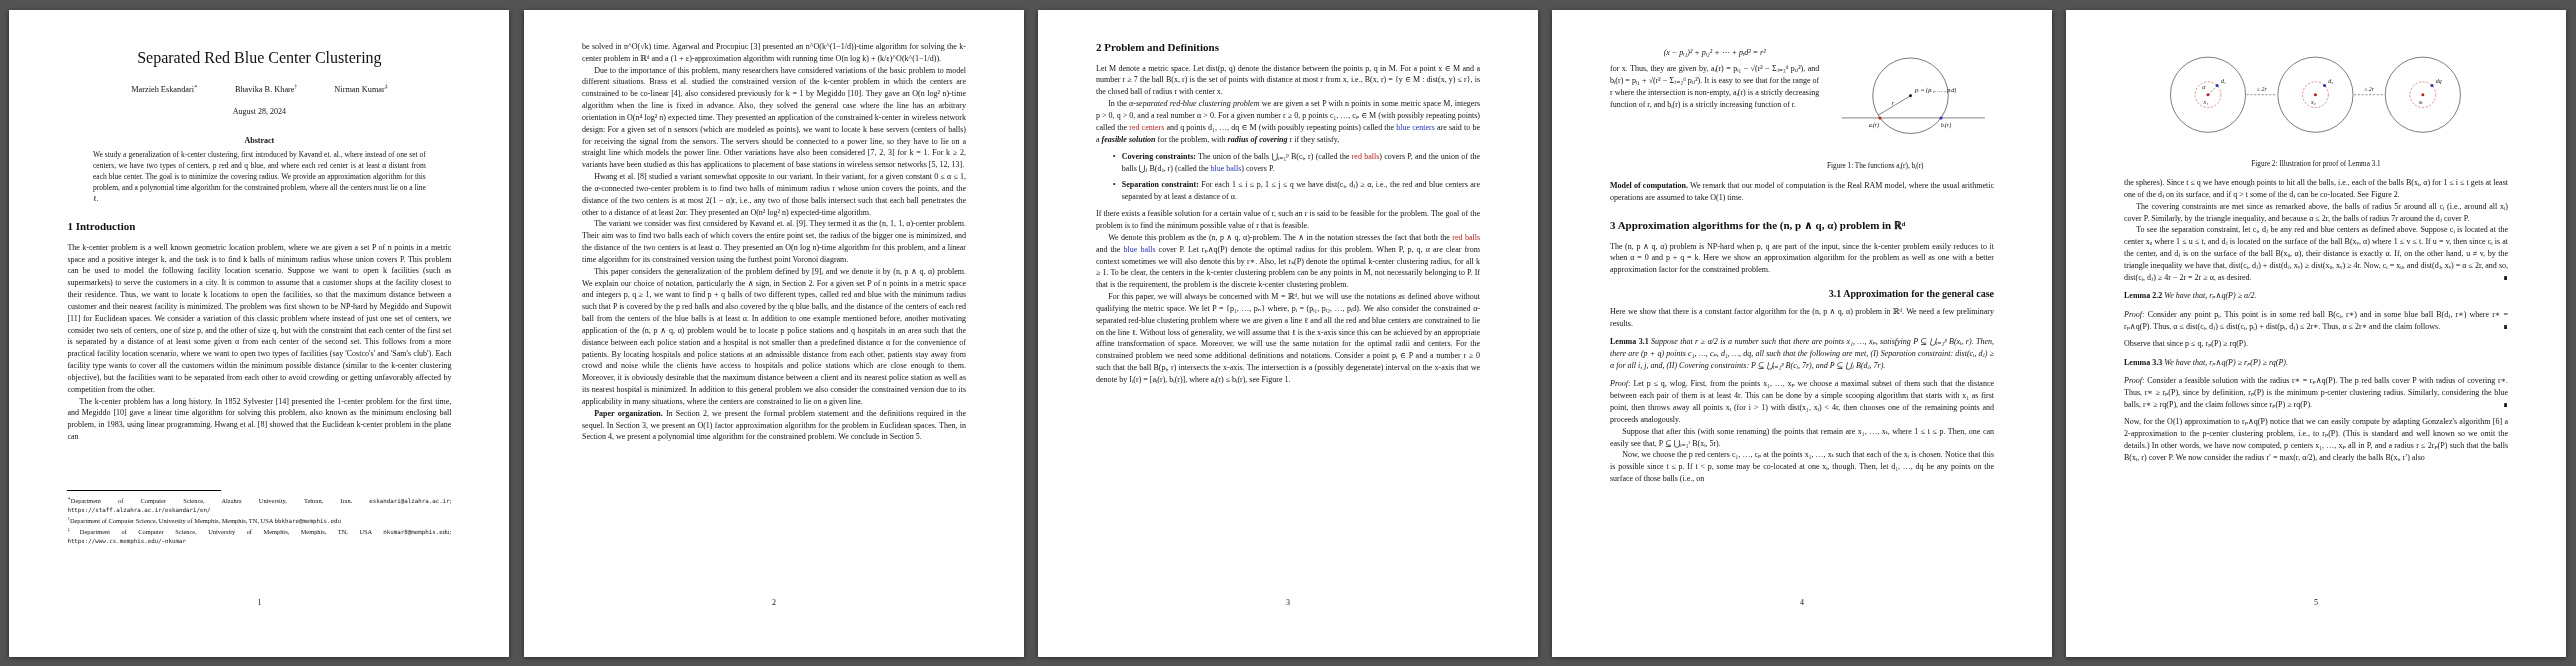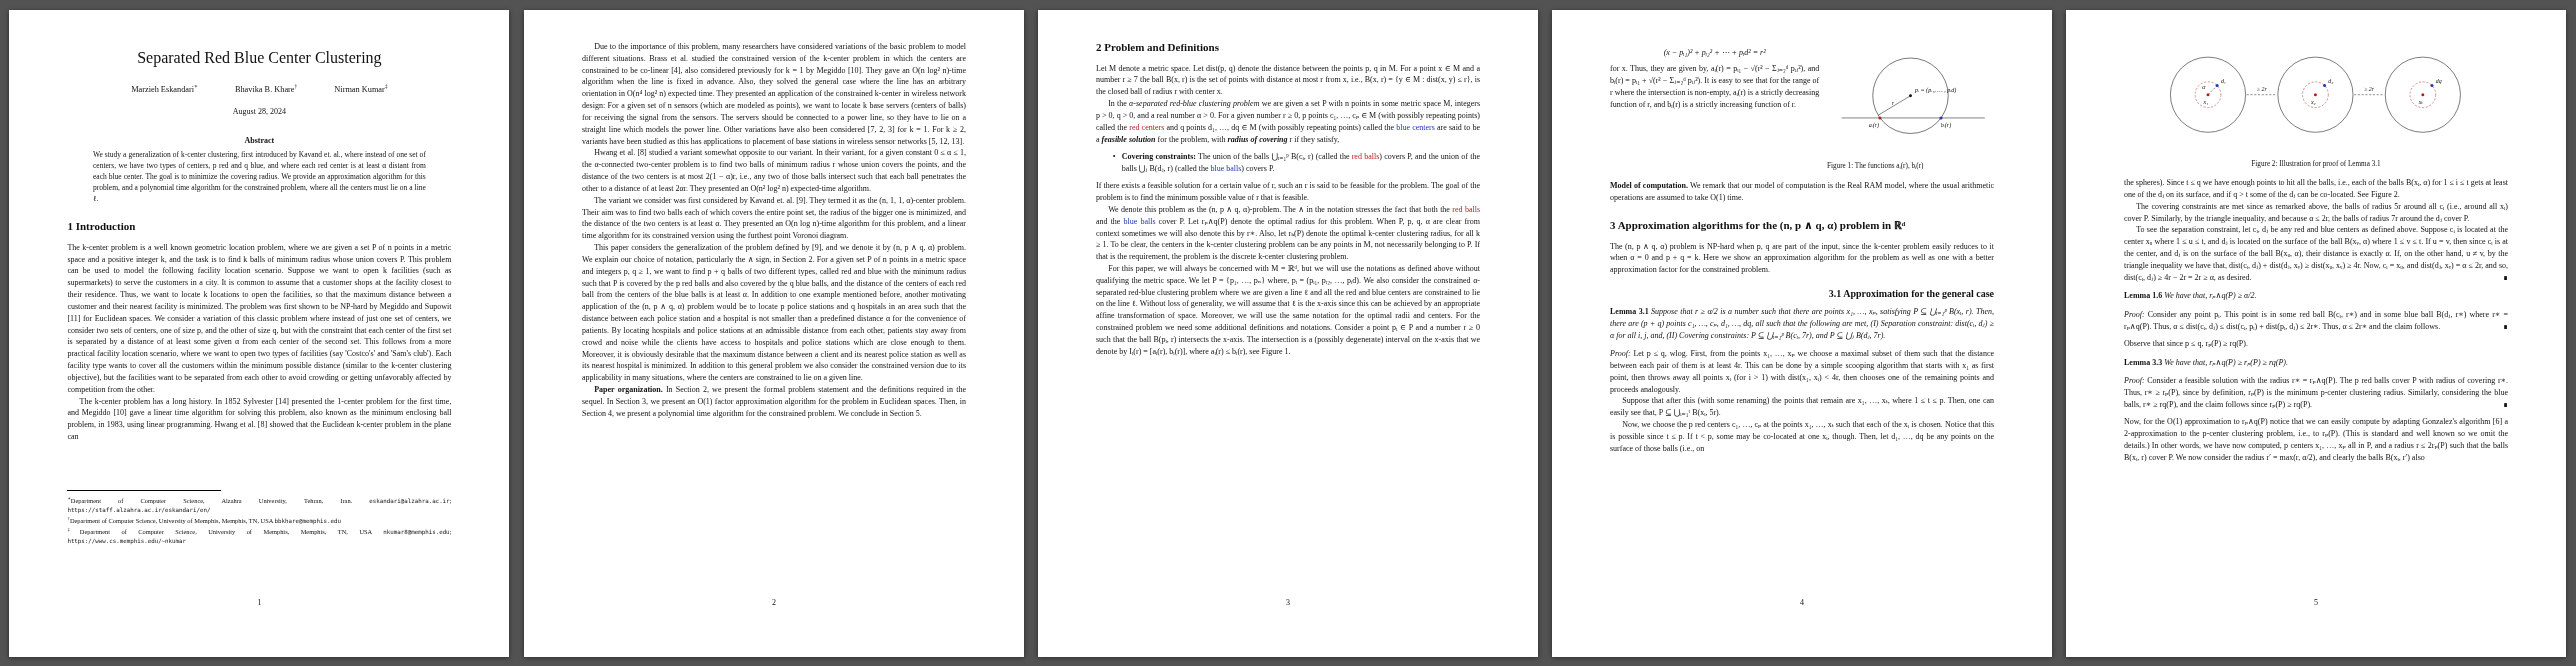--- a/index.html
+++ b/index.html
@@ -88,36 +88,38 @@
     <div class="fnrule"></div>
     <p class="fn"><sup>∗</sup><span>Department of Computer Science, Alzahra University, Tehran, Iran. </span><span class="tt">eskandari@alzahra.ac.ir</span><span>; </span><span class="tt">https://staff.alzahra.ac.ir/eskandari/en/</span></p>
     <p class="fn"><sup>†</sup><span>Department of Computer Science, University of Memphis, Memphis, TN, USA </span><span class="tt">bbkhare@memphis.edu</span></p>
     <p class="fn"><sup>‡</sup><span>Department of Computer Science, University of Memphis, Memphis, TN, USA </span><span class="tt">nkumar8@memphis.edu</span><span>; </span><span class="tt">https://www.cs.memphis.edu/~nkumar</span></p>
   </div>
   <div class="pageno">1</div>
 </section>
 
 <section class="page p2">
   <div class="content">
+    <p class="body">be solved in n^O(√k) time. Agarwal and Procopiuc [3] presented an n^O(k^(1−1/d))-time algorithm for solving the k-center problem in ℝᵈ and a (1 + ε)-approximation algorithm with running time O(n log k) + (k/ε)^O(k^(1−1/d)).</p>
     <p class="body indent">Due to the importance of this problem, many researchers have considered variations of the basic problem to model different situations. Brass et al. studied the constrained version of the k-center problem in which the centers are constrained to be co-linear [4], also considered previously for k = 1 by Megiddo [10]. They gave an O(n log² n)-time algorithm when the line is fixed in advance. Also, they solved the general case where the line has an arbitrary orientation in O(n⁴ log² n) expected time. They presented an application of the constrained k-center in wireless network design: For a given set of n sensors (which are modeled as points), we want to locate k base servers (centers of balls) for receiving the signal from the sensors. The servers should be connected to a power line, so they have to lie on a straight line which models the power line. Other variations have also been considered [7, 2, 3] for k = 1. For k ≥ 2, variants have been studied as this has applications to placement of base stations in wireless sensor networks [5, 12, 13].</p>
     <p class="body indent">Hwang et al. [8] studied a variant somewhat opposite to our variant. In their variant, for a given constant 0 ≤ α ≤ 1, the α-connected two-center problem is to find two balls of minimum radius r whose union covers the points, and the distance of the two centers is at most 2(1 − α)r, i.e., any two of those balls intersect such that each ball penetrates the other to a distance of at least 2αr. They presented an O(n² log² n) expected-time algorithm.</p>
     <p class="body indent">The variant we consider was first considered by Kavand et. al. [9]. They termed it as the (n, 1, 1, α)-center problem. Their aim was to find two balls each of which covers the entire point set, the radius of the bigger one is minimized, and the distance of the two centers is at least α. They presented an O(n log n)-time algorithm for this problem, and a linear time algorithm for its constrained version using the furthest point Voronoi diagram.</p>
     <p class="body indent">This paper considers the generalization of the problem defined by [9], and we denote it by (n, p ∧ q, α) problem. We explain our choice of notation, particularly the ∧ sign, in Section 2. For a given set P of n points in a metric space and integers p, q ≥ 1, we want to find p + q balls of two different types, called red and blue with the minimum radius such that P is covered by the p red balls and also covered by the q blue balls, and the distance of the centers of each red ball from the centers of the blue balls is at least α. In addition to one example mentioned before, another motivating application of the (n, p ∧ q, α) problem would be to locate p police stations and q hospitals in an area such that the distance between each police station and a hospital is not smaller than a predefined distance α for the convenience of patients. By locating hospitals and police stations at an admissible distance from each other, patients stay away from crowd and noise while the clients have access to hospitals and police stations which are close enough to them. Moreover, it is obviously desirable that the maximum distance between a client and its nearest police station as well as its nearest hospital is minimized. In addition to this general problem we also consider the constrained version due to its applicability in many situations, where the centers are constrained to lie on a given line.</p>
     <p class="body indent"><span class="lead">Paper organization.</span><span> In Section 2, we present the formal problem statement and the definitions required in the sequel. In Section 3, we present an O(1) factor approximation algorithm for the problem in Euclidean spaces. Then, in Section 4, we present a polynomial time algorithm for the constrained problem. We conclude in Section 5.</span></p>
   </div>
   <div class="pageno">2</div>
 </section>
 
 <section class="page p3">
   <div class="content">
     <h2 class="sec" style="margin-top:0;">2   Problem and Definitions</h2>
     <p class="body">Let M denote a metric space. Let dist(p, q) denote the distance between the points p, q in M. For a point x ∈ M and a number r ≥ 7 the ball B(x, r) is the set of points with distance at most r from x, i.e., B(x, r) = {y ∈ M : dist(x, y) ≤ r}, is the closed ball of radius r with center x.</p>
     <p class="body indent"><span>In the </span><em>α-separated red-blue clustering problem</em><span> we are given a set P with n points in some metric space M, integers p &gt; 0, q &gt; 0, and a real number α &gt; 0. For a given number r ≥ 0, p points c₁, …, cₚ ∈ M (with possibly repeating points) called the </span><span class="red-text">red centers</span><span> and q points d₁, …, dq ∈ M (with possibly repeating points) called the </span><span class="blue-text">blue centers</span><span> are said to be a </span><span class="bi">feasible solution</span><span> for the problem, with </span><span class="bi">radius of covering</span><span> r if they satisfy,</span></p>
     <ul class="bullets">
       <li class="bullet"><span class="lead">Covering constraints:</span><span> The union of the balls ⋃ᵢ₌₁ᵖ B(cᵢ, r) (called the </span><span class="red-text">red balls</span><span>) covers P, and the union of the balls ⋃ⱼ B(dⱼ, r) (called the </span><span class="blue-text">blue balls</span><span>) covers P.</span></li>
+      <li class="bullet"><span class="lead">Separation constraint:</span><span> For each 1 ≤ i ≤ p, 1 ≤ j ≤ q we have dist(cᵢ, dⱼ) ≥ α, i.e., the red and blue centers are separated by at least a distance of α.</span></li>
     </ul>
     <p class="body">If there exists a feasible solution for a certain value of r, such an r is said to be feasible for the problem. The goal of the problem is to find the minimum possible value of r that is feasible.</p>
     <p class="body indent"><span>We denote this problem as the (n, p ∧ q, α)-problem. The ∧ in the notation stresses the fact that both the </span><span class="red-text">red balls</span><span> and the </span><span class="blue-text">blue balls</span><span> cover P. Let rₚ∧q(P) denote the optimal radius for this problem. When P, p, q, α are clear from context sometimes we will also denote this by r∗. Also, let rₖ(P) denote the optimal k-center clustering radius, for all k ≥ 1. To be clear, the centers in the k-center clustering problem can be any points in M, not necessarily belonging to P. If that is the requirement, the problem is the discrete k-center clustering problem.</span></p>
     <p class="body indent">For this paper, we will always be concerned with M = ℝᵈ, but we will use the notations as defined above without qualifying the metric space. We let P = {p₁, …, pₙ} where, pᵢ = (pᵢ₁, pᵢ₂, …, pᵢd). We also consider the constrained α-separated red-blue clustering problem where we are given a line ℓ and all the red and blue centers are constrained to lie on the line ℓ. Without loss of generality, we will assume that ℓ is the x-axis since this can be achieved by an appropriate affine transformation of space. Moreover, we will use the same notation for the optimal radii and centers. For the constrained problem we need some additional definitions and notations. Consider a point pᵢ ∈ P and a number r ≥ 0 such that the ball B(pᵢ, r) intersects the x-axis. The intersection is a (possibly degenerate) interval on the x-axis that we denote by Iᵢ(r) = [aᵢ(r), bᵢ(r)], where aᵢ(r) ≤ bᵢ(r), see Figure 1.</p>
   </div>
   <div class="pageno">3</div>
 </section>
 
 <section class="page p4">
   <div class="content">
@@ -138,20 +140,21 @@
         <div class="caption">Figure 1: The functions aᵢ(r), bᵢ(r)</div>
       </div>
       <div class="equation">(x − pᵢ₁)² + pᵢ₂² + ⋯ + pᵢd² = r²</div>
       <p class="body">for x. Thus, they are given by, aᵢ(r) = pᵢ₁ − √(r² − Σⱼ₌₂ᵈ pᵢⱼ²), and bᵢ(r) = pᵢ₁ + √(r² − Σⱼ₌₂ᵈ pᵢⱼ²). It is easy to see that for the range of r where the intersection is non-empty, aᵢ(r) is a strictly decreasing function of r, and bᵢ(r) is a strictly increasing function of r.</p>
       <div class="clear"></div>
     </div>
     <p class="body" style="margin-top:6.7px;"><span class="lead">Model of computation.</span><span> We remark that our model of computation is the Real RAM model, where the usual arithmetic operations are assumed to take O(1) time.</span></p>
     <h2 class="sec">3   Approximation algorithms for the (n, p ∧ q, α) problem in ℝᵈ</h2>
     <p class="body">The (n, p ∧ q, α) problem is NP-hard when p, q are part of the input, since the k-center problem easily reduces to it when α = 0 and p + q = k. Here we show an approximation algorithm for the problem as well as one with a better approximation factor for the constrained problem.</p>
     <h3 class="subsec">3.1   Approximation for the general case</h3>
+    <p class="body">Here we show that there is a constant factor algorithm for the (n, p ∧ q, α) problem in ℝᵈ. We need a few preliminary results.</p>
     <p class="lemma"><span class="lemma-label">Lemma 3.1 </span><span class="lemma-text">Suppose that r ≥ α/2 is a number such that there are points x₁, …, xₚ, satisfying P ⊆ ⋃ᵢ₌₁ᵖ B(xᵢ, r). Then, there are (p + q) points c₁, …, cₚ, d₁, …, dq, all such that the following are met, (I) Separation constraint: dist(cᵢ, dⱼ) ≥ α for all i, j, and, (II) Covering constraints: P ⊆ ⋃ᵢ₌₁ᵖ B(cᵢ, 7r), and P ⊆ ⋃ⱼ B(dⱼ, 7r).</span></p>
     <p class="body"><span class="proof-lead">Proof:</span><span> Let p ≤ q, wlog. First, from the points x₁, …, xₚ we choose a maximal subset of them such that the distance between each pair of them is at least 4r. This can be done by a simple scooping algorithm that starts with x₁ as first point, then throws away all points xᵢ (for i &gt; 1) with dist(x₁, xᵢ) &lt; 4r, then chooses one of the remaining points and proceeds analogously.</span></p>
     <p class="body indent">Suppose that after this (with some renaming) the points that remain are x₁, …, xₜ, where 1 ≤ t ≤ p. Then, one can easily see that, P ⊆ ⋃ᵢ₌₁ᵗ B(xᵢ, 5r).</p>
     <p class="body indent">Now, we choose the p red centers c₁, …, cₚ at the points x₁, …, xₜ such that each of the xᵢ is chosen. Notice that this is possible since t ≤ p. If t &lt; p, some may be co-located at one xᵢ, though. Then, let d₁, …, dq be any points on the surface of those balls (i.e., on</p>
   </div>
   <div class="pageno">4</div>
 </section>
 
 <section class="page p5">
   <div class="content">
@@ -180,21 +183,21 @@
         <text class="figlab" x="532" y="76">dq</text>
         <text class="figlab" x="103" y="87" text-anchor="end">α</text>
         <text class="figlab" x="208" y="91" text-anchor="middle">≥ 2r</text>
         <text class="figlab" x="408" y="91" text-anchor="middle">≥ 2r</text>
       </svg>
       <div class="caption">Figure 2: Illustration for proof of Lemma 3.1</div>
     </div>
     <p class="body">the spheres). Since t ≤ q we have enough points to hit all the balls, i.e., each of the balls B(xᵢ, α) for 1 ≤ i ≤ t gets at least one of the dⱼ on its surface, and if q &gt; t some of the dⱼ can be co-located. See Figure 2.</p>
     <p class="body indent">The covering constraints are met since as remarked above, the balls of radius 5r around all cᵢ (i.e., around all xᵢ) cover P. Similarly, by the triangle inequality, and because α ≤ 2r, the balls of radius 7r around the dⱼ cover P.</p>
     <p class="body indent"><span>To see the separation constraint, let cᵢ, dⱼ be any red and blue centers as defined above. Suppose cᵢ is located at the center xᵤ where 1 ≤ u ≤ t, and dⱼ is located on the surface of the ball B(xᵥ, α) where 1 ≤ v ≤ t. If u = v, then since cᵢ is at the center, and dⱼ is on the surface of the ball B(xᵤ, α), their distance is exactly α. If, on the other hand, u ≠ v, by the triangle inequality we have that, dist(cᵢ, dⱼ) + dist(dⱼ, xᵥ) ≥ dist(xᵤ, xᵥ) ≥ 4r. Now, cᵢ = xᵤ, and dist(dⱼ, xᵥ) = α ≤ 2r, and so, dist(cᵢ, dⱼ) ≥ 4r − 2r = 2r ≥ α, as desired.</span><span class="qed">∎</span></p>
-    <p class="lemma"><span class="lemma-label">Lemma 1.6 </span><span class="lemma-text">We have that, rₚ∧q(P) ≥ α/2.</span></p>
+    <p class="lemma"><span class="lemma-label">Lemma 2.2 </span><span class="lemma-text">We have that, rₚ∧q(P) ≥ α/2.</span></p>
     <p class="body"><span class="proof-lead">Proof:</span><span> Consider any point pᵢ. This point is in some red ball B(cᵢ, r∗) and in some blue ball B(dⱼ, r∗) where r∗ = rₚ∧q(P). Thus, α ≤ dist(cᵢ, dⱼ) ≤ dist(cᵢ, pᵢ) + dist(pᵢ, dⱼ) ≤ 2r∗. Thus, α ≤ 2r∗ and the claim follows.</span><span class="qed">∎</span></p>
     <p class="body" style="margin-top:5.6px;">Observe that since p ≤ q, rₚ(P) ≥ rq(P).</p>
     <p class="lemma"><span class="lemma-label">Lemma 3.3 </span><span class="lemma-text">We have that, rₚ∧q(P) ≥ rₚ(P) ≥ rq(P).</span></p>
     <p class="body"><span class="proof-lead">Proof:</span><span> Consider a feasible solution with the radius r∗ = rₚ∧q(P). The p red balls cover P with radius of covering r∗. Thus, r∗ ≥ rₚ(P), since by definition, rₚ(P) is the minimum p-center clustering radius. Similarly, considering the blue balls, r∗ ≥ rq(P), and the claim follows since rₚ(P) ≥ rq(P).</span><span class="qed">∎</span></p>
     <p class="body" style="margin-top:5.6px;">Now, for the O(1) approximation to rₚ∧q(P) notice that we can easily compute by adapting Gonzalez's algorithm [6] a 2-approximation to the p-center clustering problem, i.e., to rₚ(P). (This is standard and well known so we omit the details.) In other words, we have now computed, p centers x₁, …, xₚ all in P, and a radius r ≤ 2rₚ(P) such that the balls B(xᵢ, r) cover P. We now consider the radius r′ = max(r, α/2), and clearly the balls B(xᵢ, r′) also</p>
   </div>
   <div class="pageno">5</div>
 </section>
 
 

